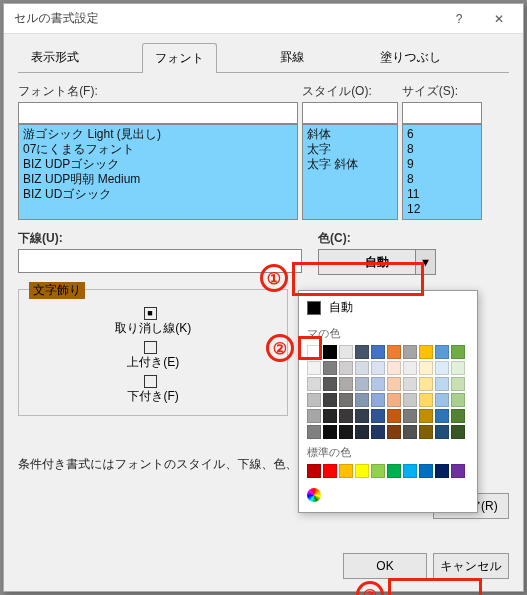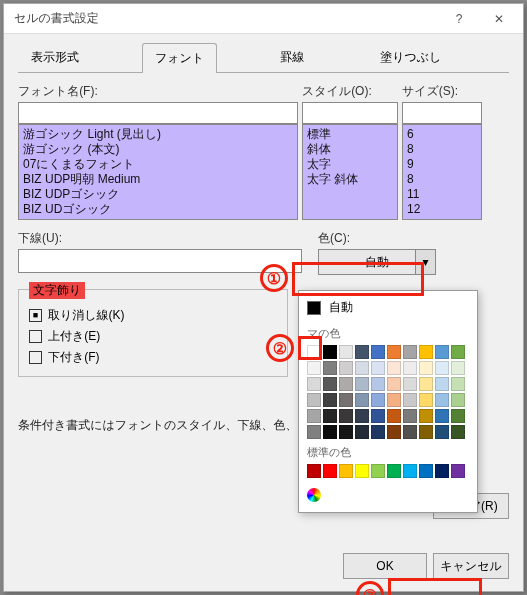--- a/index.html
+++ b/index.html
@@ -31,29 +31,29 @@
   .content { padding: 8px 14px 0 14px; flex:1; position:relative; }
   .tabs { display:flex; border-bottom:1px solid #aaa; margin-bottom:10px;gap:48px;}
   .tab { padding:6px 12px; border:1px solid transparent; border-bottom:none; border-top-left-radius:3px;border-top-right-radius:3px; margin-right:2px; cursor:default;}
   .tab.active { background:#f0f0f0; border-color:#aaa; position:relative; top:1px;}
   .row-labels { display:flex; }
   .col-font { width:280px; }
   .col-style { width:96px; margin-left:4px;}
   .col-size  { width:80px; margin-left:4px;}
   .label { color:#333; margin-bottom:2px;}
   .textbox { width:100%; height:22px; background:#fff; border:1px solid #888;}
-  .listbox { width:100%; height:96px; background:#c4b5fd; border:1px solid #888; overflow:hidden; padding:2px 4px; line-height:15px; color:#111;}
+  .listbox { width:100%; height:96px; background:#7dd3fc; border:1px solid #888; overflow:hidden; padding:2px 4px; line-height:15px; color:#111;}
   .listbox div {white-space:nowrap;}
-  .mid-row { display:flex; margin-top:10px;}
+  .mid-row { display:flex; margin-top:10px;font-weight:bold;}
   .underline-area { width:284px;}
   .underline-area .textbox{height:24px;}
   .color-area { margin-left:16px; }
   .fieldset { border:1px solid #bbb; padding:8px 10px 10px 10px; margin-top:14px; width:270px;}
-  .legend { position:relative; top:-16px; background:#ef4444; padding:0 4px; display:inline-block;}
-  .chk-row{ display:flex; align-items:center; margin-top:4px;}
+  .legend { position:relative; top:-16px; background:#a16207; padding:0 4px; display:inline-block;}
+  .chk-row{ display:flex; align-items:center; margin-top:4px;flex-direction:column;}
   .chkbox{ width:13px;height:13px;border:1px solid #333; margin-right:6px; display:inline-flex;align-items:center;justify-content:center;font-size:10px;}
   .chkbox.checked::after{content:"■"; font-size:9px; line-height:9px;}
   .note { margin-top:40px; color:#222;}
   .footer{ position:absolute; bottom:12px; right:14px; display:flex; align-items:center;}
   .btn-std{ height:26px; min-width:76px; background:#e8e8e8; border:1px solid #999; margin-left:6px; display:flex;align-items:center;justify-content:center;}
   .clear-btn-row{ position:absolute; right:14px; bottom:72px;}
   
   .color-select{ width:118px;height:26px;border:1px solid #888;background:#e8e8e8;display:flex;align-items:center;justify-content:center;position:relative;}
   .color-select .arrow{ position:absolute;right:0;top:0;width:20px;height:100%;border-left:1px solid #888;display:flex;align-items:center;justify-content:center;background:#ddd;}
   .color-popup{
@@ -92,32 +92,30 @@
       <div class="tab">罫線</div>
       <div class="tab">塗りつぶし</div>
     </div>
 
     <div class="row-labels">
       <div class="col-font">
         <div class="label">フォント名(F):</div>
         <div class="textbox"></div>
         <div class="listbox">
           <div>游ゴシック Light (見出し)</div>
-          <div>游ゴシック (本文)</div>
           <div>07にくまるフォント</div>
+          <div>BIZ UDPゴシック</div>
           <div>BIZ UDP明朝 Medium</div>
-          <div>BIZ UDPゴシック</div>
           <div>BIZ UDゴシック</div>
         </div>
       </div>
       <div class="col-style">
         <div class="label">スタイル(O):</div>
         <div class="textbox"></div>
         <div class="listbox">
-          <div>標準</div>
           <div>斜体</div>
           <div>太字</div>
           <div>太字 斜体</div>
         </div>
       </div>
       <div class="col-size">
         <div class="label">サイズ(S):</div>
         <div class="textbox"></div>
         <div class="listbox">
           <div>6</div>

